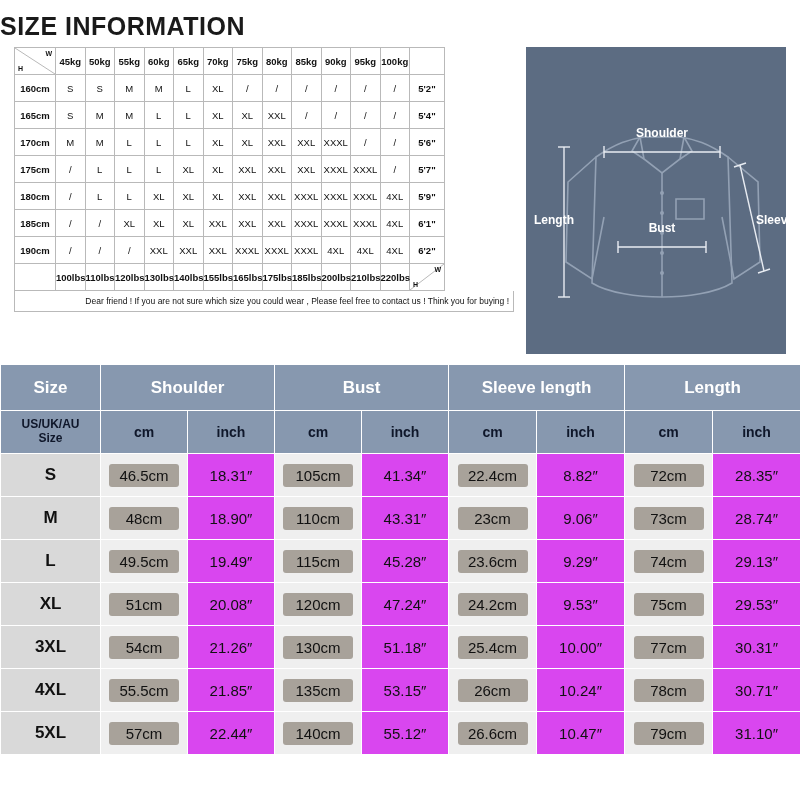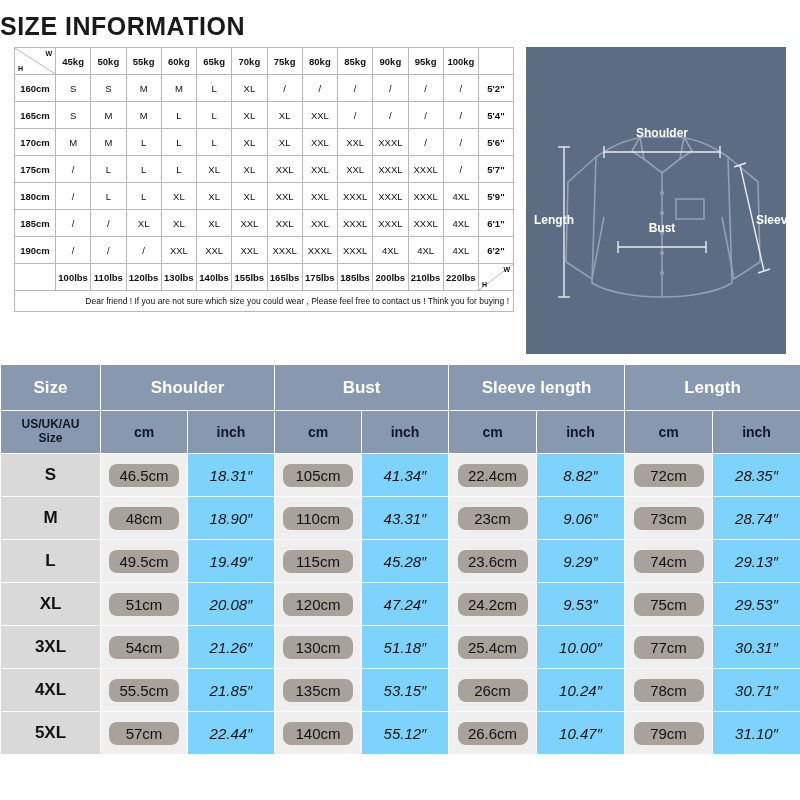--- a/index.html
+++ b/index.html
@@ -29,21 +29,21 @@
     align-items:flex-start;
     padding:0 14px;
     box-sizing:border-box;
   }
 
   
   .grid-wrap{width:500px;}
   table.grid{
     border-collapse:collapse;
     table-layout:fixed;
-    width:500px;
+    width:431px;
     font-size:9.5px;
     color:#111;
   }
   table.grid td{
     border:1px solid #b9b9b9;
     height:26px;
     text-align:center;
     vertical-align:middle;
     padding:0;
     background:#ffffff;
@@ -134,25 +134,25 @@
     background:#efefef;
     color:#111;
     font-size:15px;
     height:42px;
   }
   .mcell .pill{
     display:inline-block;
     background:#a8a29a;
     color:#111;
     padding:3px 8px;
-    border-radius:8px;
+    border-radius:3px;
     min-width:54px;
     font-size:15px;
   }
-  .mcell.plain{background:#7dd3fc;font-style:italic;}
+  .mcell.plain{background:#d946ef;}
   .usuk{font-size:12px;line-height:1.15;}
 </style>
 </head>
 <body>
 
 <div class="page">
 
   <div class="title">SIZE INFORMATION</div>
 
   <div class="upper">

